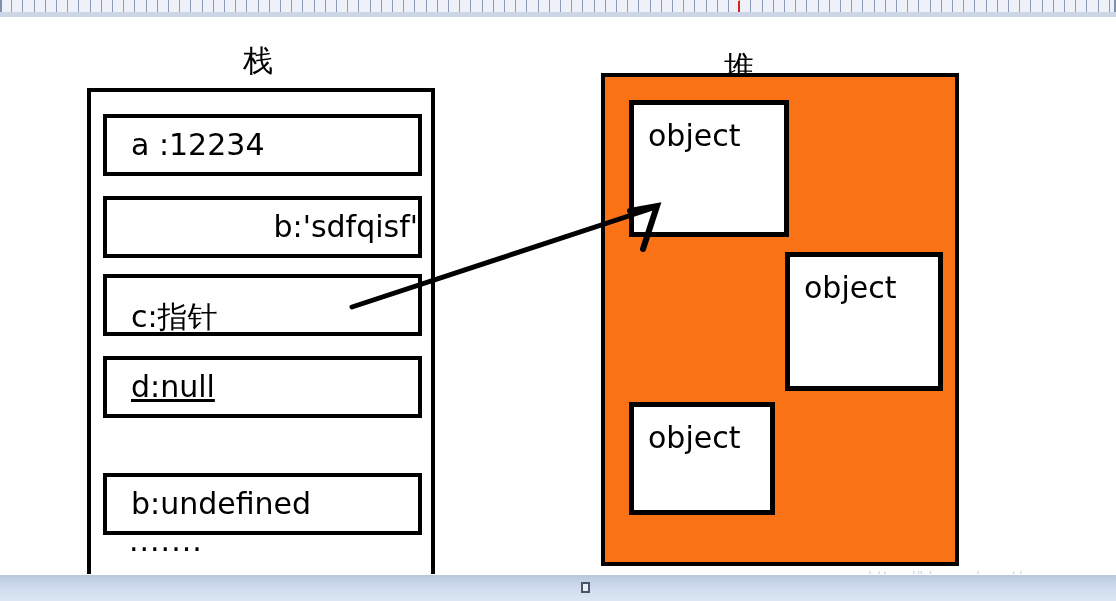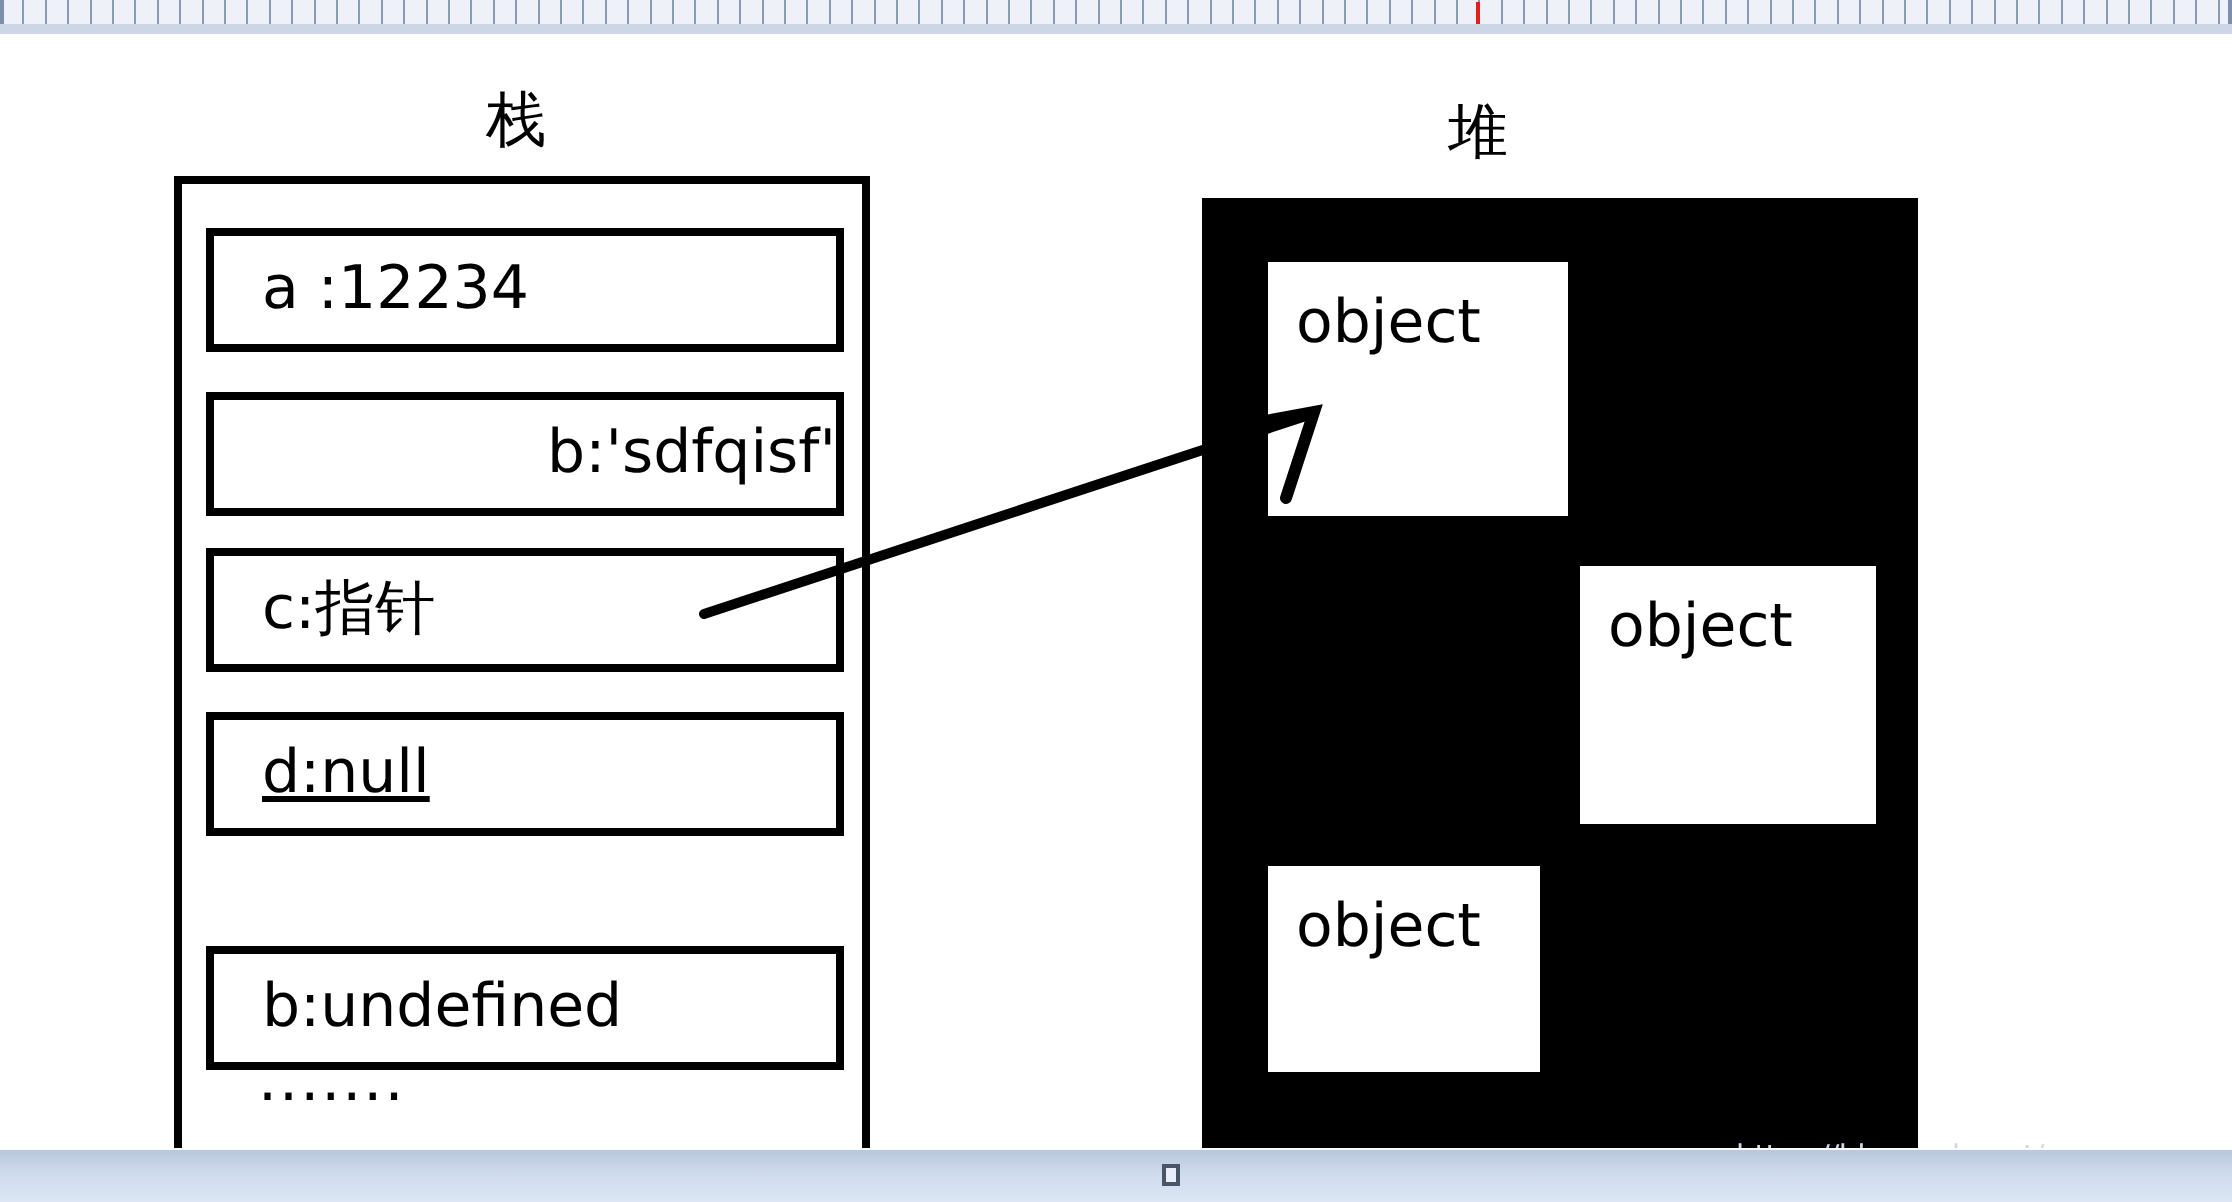--- a/index.html
+++ b/index.html
@@ -100,43 +100,43 @@
   .stack-cell > span {
     padding-left: 24px;
     font-size: 30px;
     line-height: 1;
     color: #000;
     font-family: "DejaVu Sans", sans-serif;
     white-space: nowrap;
   }
   .cell-0 { top: 22px; }
   .cell-1 { top: 104px; justify-content: flex-end; }
-  .cell-2 { top: 182px; }
+  .cell-2 { top: 182px; align-items: flex-end; }
   .cell-3 { top: 264px; text-decoration: underline; }
   .cell-4 { top: 342px; margin-top: 39px; }
 
   .stack-ellipsis {
     position: absolute;
     left: 38px;
     top: 434px;
     font-size: 30px;
     line-height: 1;
     letter-spacing: 1px;
     color: #000;
     font-family: "DejaVu Sans", sans-serif;
   }
 
   
   .heap-box {
     position: absolute;
-    left: 601px; top: 82px;
+    left: 601px; top: 56px;
     width: 358px; height: 493px;
     border: 4px solid #000;
     box-sizing: border-box;
-    background: #000000;
+    background: #f97316;
   }
   .obj-box {
     position: absolute;
     border: 5px solid #000;
     box-sizing: border-box;
     background: #fff;
   }
   .obj-box > span {
     position: absolute;
     left: 14px;

